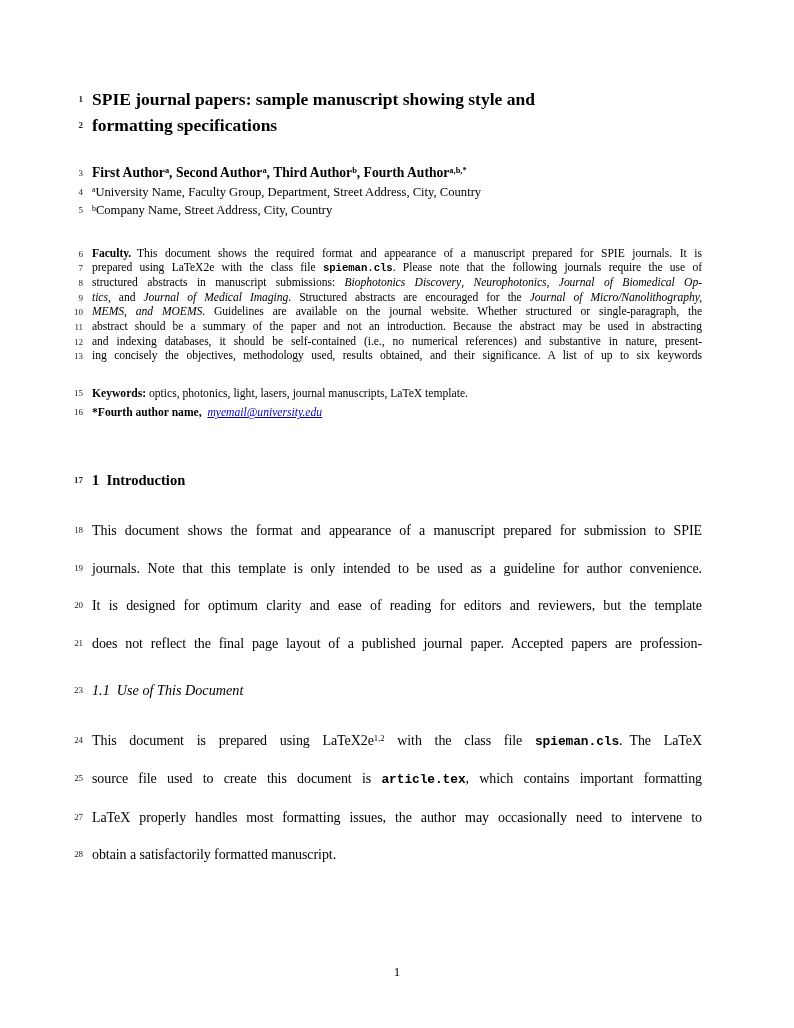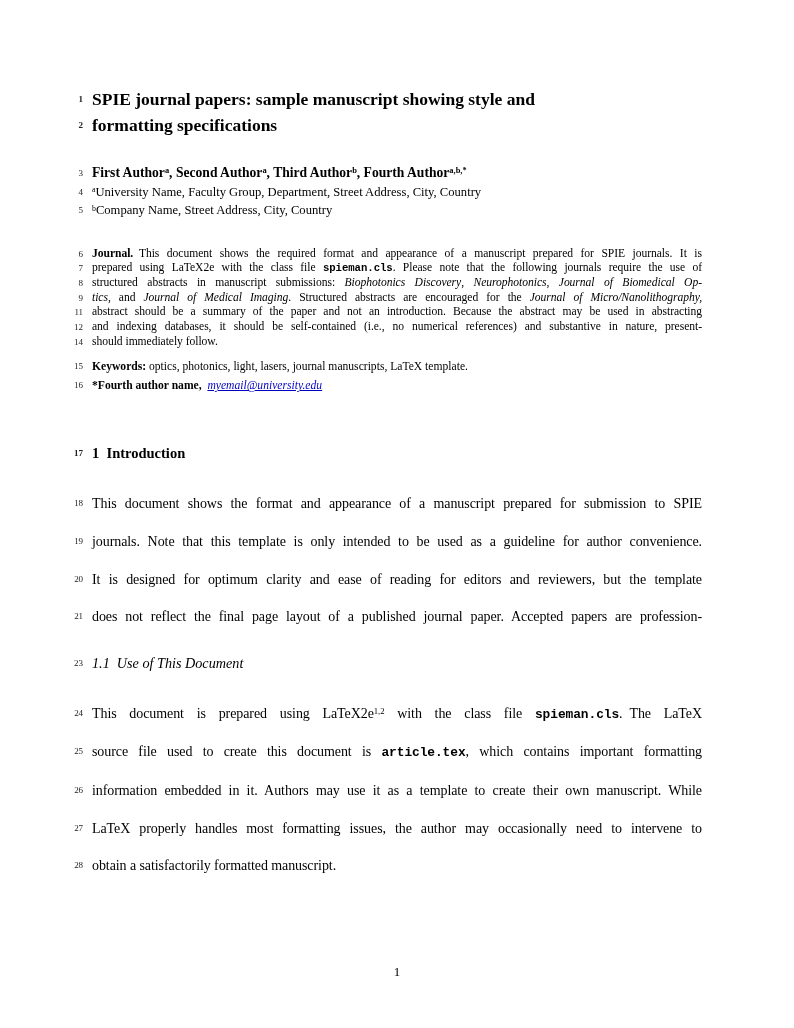--- a/index.html
+++ b/index.html
@@ -24,21 +24,21 @@
   .sg.b   { font-weight:700; }
   .sg.i   { font-style:italic;margin-top:8px; }
   .sg.m   { font-family:"Liberation Mono","DejaVu Sans Mono",monospace; font-size:0.92em;font-weight:bold; }
   .sg.sup { font-size:0.62em; position:relative; top:-0.45em; line-height:0; }
   a.sg.link { color:var(--link,#0000c4); text-decoration:underline;font-style:italic; }
 
   .b-title      { font-size:17.5px; line-height:26px; font-weight:700; }
   .b-authors    { margin-top:26px; font-size:12.6px; line-height:18.5px; }
   .b-authors .names { font-size:13.6px; }
   .b-abstract   { margin-top:27px; font-size:11.6px; line-height:14.7px; letter-spacing:-0.05px; }
-  .b-keywords   { margin-top:10px; font-size:11.6px; line-height:15px; }
+  .b-keywords   { margin-top:22px; font-size:11.6px; line-height:15px; }
   .b-contact    { margin-top:4px; font-size:11.6px; line-height:15px; }
   .b-section    { margin-top:50px; font-size:14.5px; line-height:20px; font-weight:700; }
   .b-subsection { margin-top:17px; font-size:14.2px; line-height:20px; }
   .b-para       { margin-top:22px; font-size:14px; line-height:37.6px; letter-spacing:-0.08px; }
 
   .footer {
     position:absolute; bottom:48px; left:0; right:0;
     text-align:center; font-size:13px;
   }
 </style>
@@ -66,45 +66,49 @@
         <span class="content"><span class="sg sup">a</span><span class="sg">University Name, Faculty Group, Department, Street Address, City, Country</span></span>
       </div>
       <div class="line last">
         <span class="ln">5</span>
         <span class="content"><span class="sg sup">b</span><span class="sg">Company Name, Street Address, City, Country</span></span>
       </div>
     </section>
   <section class="blk b-abstract">
       <div class="line">
         <span class="ln">6</span>
-        <span class="content"><span class="sg b">Journal.</span><span class="sg"> This document shows the required format and appearance of a manuscript prepared for SPIE journals. It is</span></span>
+        <span class="content"><span class="sg b">Faculty.</span><span class="sg"> This document shows the required format and appearance of a manuscript prepared for SPIE journals. It is</span></span>
       </div>
       <div class="line">
         <span class="ln">7</span>
         <span class="content"><span class="sg">prepared using LaTeX2e with the class file </span><span class="sg m">spieman.cls</span><span class="sg">. Please note that the following journals require the use of</span></span>
       </div>
       <div class="line">
         <span class="ln">8</span>
         <span class="content"><span class="sg">structured abstracts in manuscript submissions: </span><span class="sg i">Biophotonics Discovery</span><span class="sg">, </span><span class="sg i">Neurophotonics</span><span class="sg">, </span><span class="sg i">Journal of Biomedical Op-</span></span>
       </div>
       <div class="line">
         <span class="ln">9</span>
         <span class="content"><span class="sg i">tics,</span><span class="sg"> and </span><span class="sg i">Journal of Medical Imaging</span><span class="sg">. Structured abstracts are encouraged for the </span><span class="sg i">Journal of Micro/Nanolithography,</span></span>
       </div>
       <div class="line">
+        <span class="ln">10</span>
+        <span class="content"><span class="sg i">MEMS, and MOEMS</span><span class="sg">. Guidelines are available on the journal website. Whether structured or single-paragraph, the</span></span>
+      </div>
+      <div class="line">
         <span class="ln">11</span>
         <span class="content"><span class="sg">abstract should be a summary of the paper and not an introduction. Because the abstract may be used in abstracting</span></span>
       </div>
       <div class="line">
         <span class="ln">12</span>
         <span class="content"><span class="sg">and indexing databases, it should be self-contained (i.e., no numerical references) and substantive in nature, present-</span></span>
       </div>
-      <div class="line last">
-        <span class="ln">14</span>
-        <span class="content"><span class="sg">should immediately follow.</span></span>
+      <div class="line">
+        <span class="ln">13</span>
+        <span class="content"><span class="sg">ing concisely the objectives, methodology used, results obtained, and their significance. A list of up to six keywords</span></span>
       </div>
     </section>
   <section class="blk b-keywords">
       <div class="line last">
         <span class="ln">15</span>
         <span class="content"><span class="sg b">Keywords:</span><span class="sg"> optics, photonics, light, lasers, journal manuscripts, LaTeX template.</span></span>
       </div>
     </section>
   <section class="blk b-contact">
       <div class="line last">
@@ -145,24 +149,20 @@
   <section class="blk b-para">
       <div class="line">
         <span class="ln">24</span>
         <span class="content"><span class="sg">This document is prepared using LaTeX2e</span><span class="sg sup">1,2</span><span class="sg"> with the class file </span><span class="sg m">spieman.cls</span><span class="sg">. The LaTeX</span></span>
       </div>
       <div class="line">
         <span class="ln">25</span>
         <span class="content"><span class="sg">source file used to create this document is </span><span class="sg m">article.tex</span><span class="sg">, which contains important formatting</span></span>
       </div>
       <div class="line">
-        <span class="ln">26</span>
-        <span class="content"><span class="sg">information embedded in it. Authors may use it as a template to create their own manuscript. While</span></span>
-      </div>
-      <div class="line">
         <span class="ln">27</span>
         <span class="content"><span class="sg">LaTeX properly handles most formatting issues, the author may occasionally need to intervene to</span></span>
       </div>
       <div class="line last">
         <span class="ln">28</span>
         <span class="content"><span class="sg">obtain a satisfactorily formatted manuscript.</span></span>
       </div>
     </section>
 </div>
 

